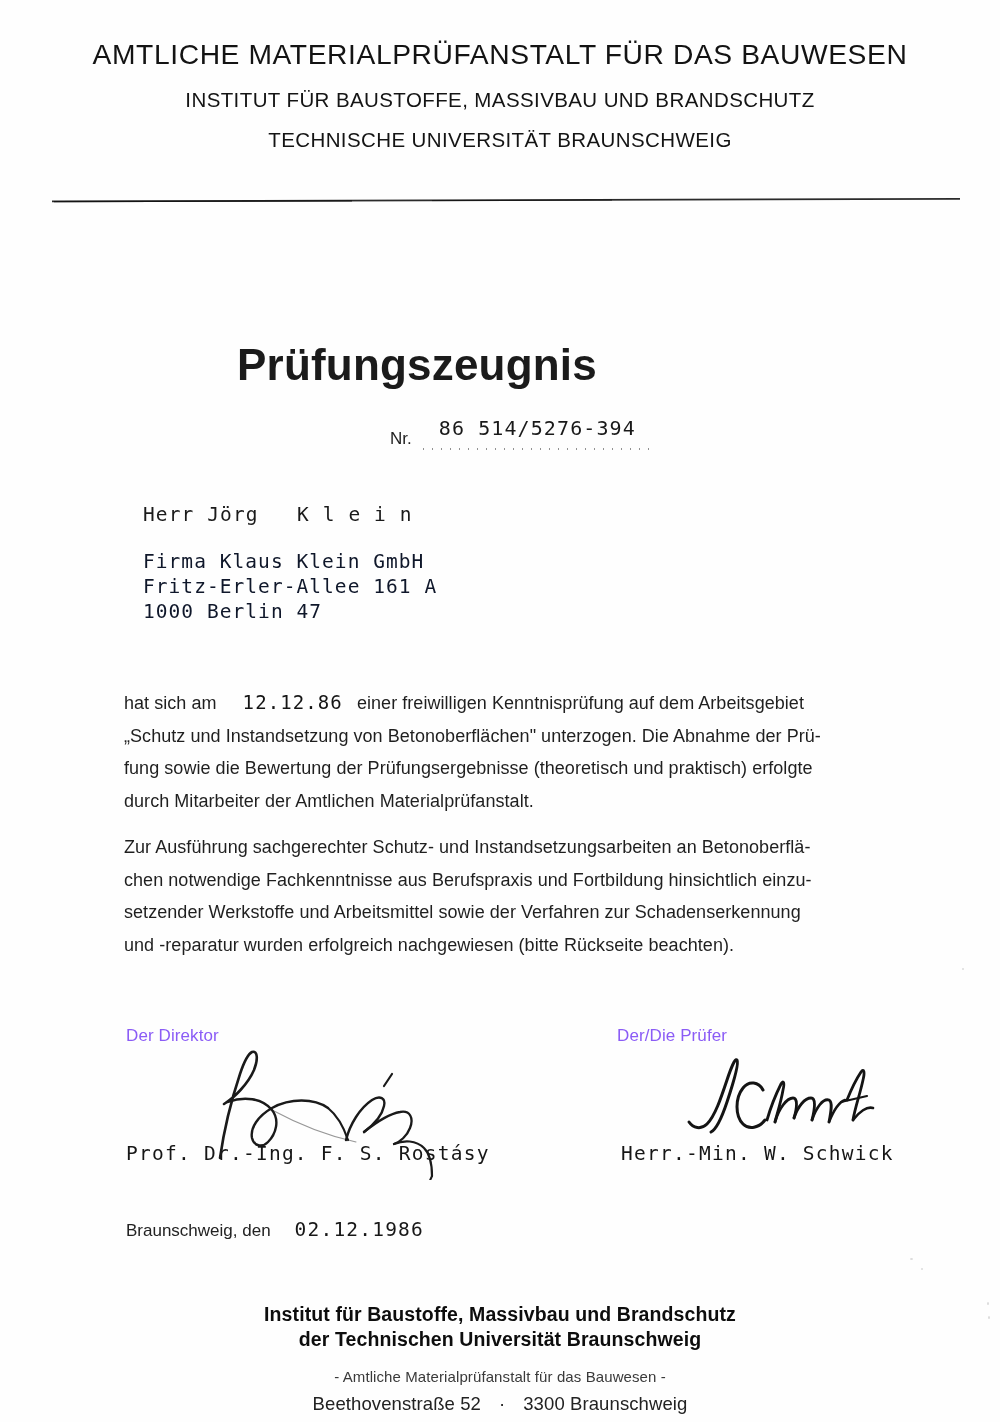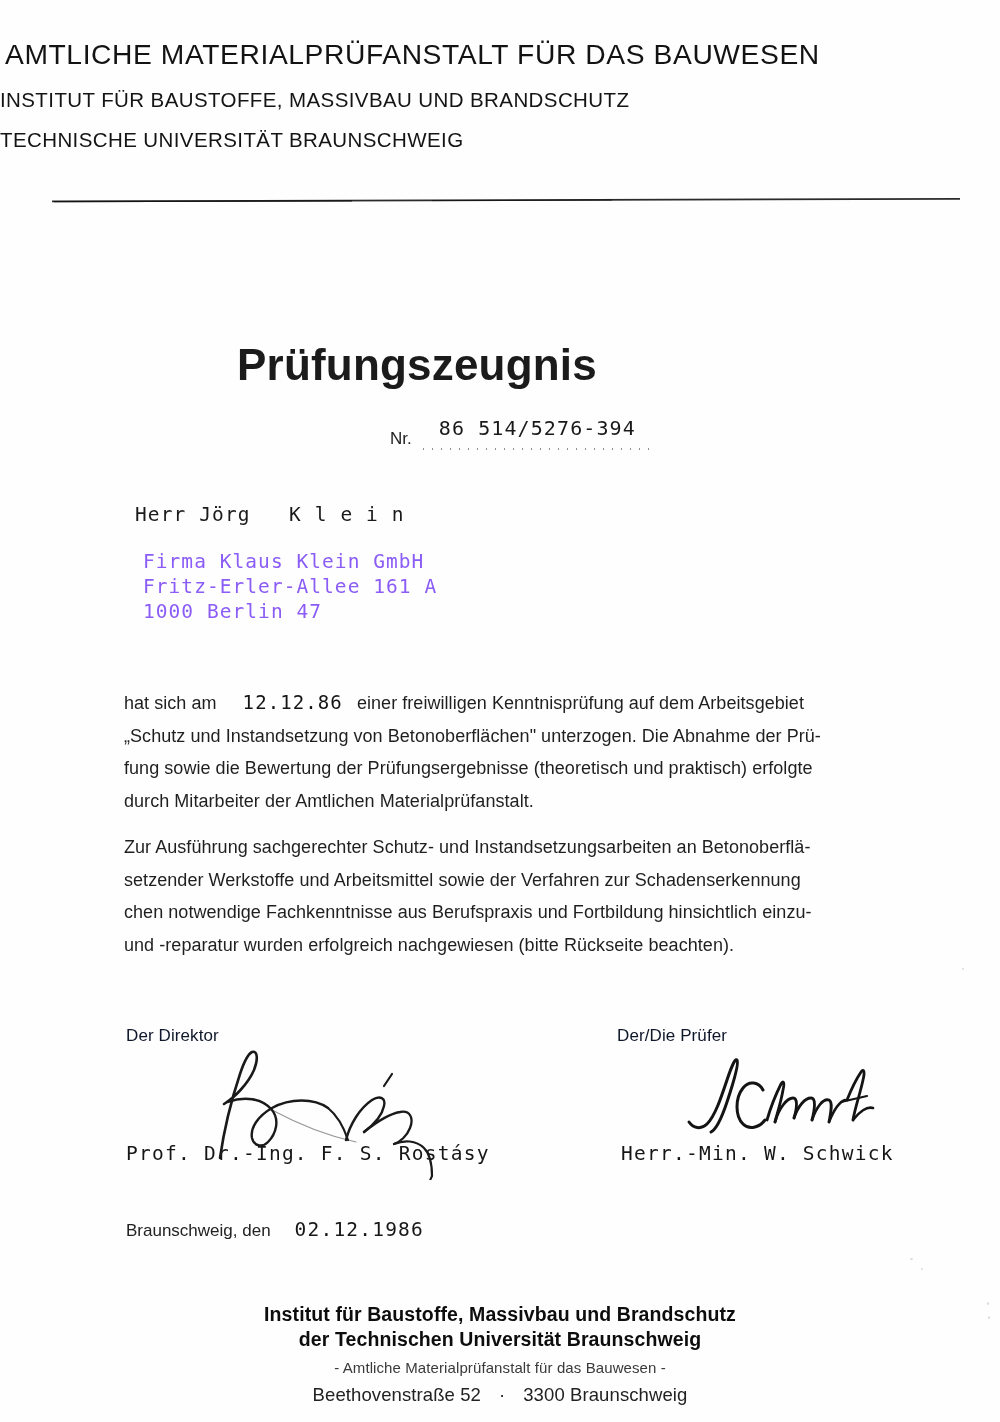--- a/index.html
+++ b/index.html
@@ -23,20 +23,21 @@
     inset: 0;
     background: #fefefe;
   }
 
   
   .letterhead {
     position: absolute;
     top: 38px;
     left: 0;
     width: 1000px;
+    text-align: center;
   }
   .lh-line1 {
     font-size: 28.5px;
     letter-spacing: 0.6px;
     font-weight: 400;
     color: #131313;
     white-space: nowrap;
     transform: scaleX(0.99);
   }
   .lh-line2 {
@@ -114,36 +115,36 @@
     font-size: 20px;
     letter-spacing: 1.1px;
     color: #191919;
     white-space: nowrap;
   }
 
   
   .addressee {
     position: absolute;
     top: 503px;
-    left: 135px;
+    left: 143px;
     font-family: "DejaVu Sans Mono", "Liberation Mono", monospace;
     font-size: 19.5px;
     letter-spacing: 1.1px;
     color: #1a1a1a;
     white-space: pre;
   }
   .address-block {
     position: absolute;
     top: 549px;
     left: 143px;
     font-family: "DejaVu Sans Mono", "Liberation Mono", monospace;
     font-size: 19.5px;
     line-height: 25px;
     letter-spacing: 1.05px;
-    color: #8b5cf6;
+    color: #0f172a;
     white-space: pre;
   }
 
   
   .body-block {
     position: absolute;
     left: 124px;
     width: 752px;
   }
   .para1 { top: 686px; }
@@ -164,21 +165,21 @@
   }
   .sp-wide { display: inline-block; width: 26px; }
   .sp-mid  { display: inline-block; width: 14px; }
 
   
   .sig-col { position: absolute; }
   .sig-left  { left: 126px; top: 1026px; }
   .sig-right { left: 617px; top: 1026px; }
   .sig-role {
     font-size: 17px;
-    color: #0f172a;
+    color: #8b5cf6;
     letter-spacing: 0.1px;
     white-space: nowrap;
   }
   .sig-ink {
     position: relative;
     height: 96px;
     width: 330px;
     overflow: visible;
   }
   .sig-ink svg { position: absolute; display: block; }
@@ -220,21 +221,21 @@
   }
   .ft-bold1, .ft-bold2 {
     font-weight: bold;
     font-size: 19.5px;
     letter-spacing: 0.1px;
     line-height: 25px;
     filter: contrast(1.15);
   }
   .ft-sub {
     font-size: 15px;
-    margin-top: 7px;
+    margin-top: 16px;
     color: #3a3a3a;
     letter-spacing: 0.1px;
   }
   .ft-addr {
     font-size: 18.5px;
     margin-top: 8px;
     color: #222;
     letter-spacing: 0.1px;
   }
   .ft-dot { display: inline-block; padding: 0 18px; }
@@ -283,22 +284,22 @@
 
   <div class="body-block para1">
     <div class="body-line"><span>hat sich am</span><span class="sp-wide"></span><span class="typed-inline">12.12.86</span><span class="sp-mid"></span><span>einer freiwilligen Kenntnisprüfung auf dem Arbeitsgebiet</span></div>
     <div class="body-line">„Schutz und Instandsetzung von Betonoberflächen" unterzogen. Die Abnahme der Prü-</div>
     <div class="body-line">fung sowie die Bewertung der Prüfungsergebnisse (theoretisch und praktisch) erfolgte</div>
     <div class="body-line">durch Mitarbeiter der Amtlichen Materialprüfanstalt.</div>
   </div>
 
   <div class="body-block para2">
     <div class="body-line">Zur Ausführung sachgerechter Schutz- und Instandsetzungsarbeiten an Betonoberflä-</div>
+    <div class="body-line">chen notwendige Fachkenntnisse aus Berufspraxis und Fortbildung hinsichtlich einzu-</div>
     <div class="body-line">setzender Werkstoffe und Arbeitsmittel sowie der Verfahren zur Schadenserkennung</div>
-    <div class="body-line">chen notwendige Fachkenntnisse aus Berufspraxis und Fortbildung hinsichtlich einzu-</div>
     <div class="body-line">und -reparatur wurden erfolgreich nachgewiesen (bitte Rückseite beachten).</div>
   </div>
 
   <div class="sig-col sig-left">
     <div class="sig-role">Der Direktor</div>
     <div class="sig-ink">
       <svg width="330" height="140" viewBox="0 0 330 140" xmlns="http://www.w3.org/2000/svg" style="left:62px; top:-6px;">
         <g fill="none" stroke="#1a1a1a" stroke-linecap="round" stroke-linejoin="round">
           <path d="M32 118 C36 90, 44 58, 52 34 C56 22, 60 14, 64 12 C70 10, 70 20, 66 30 C60 44, 46 58, 36 64" stroke-width="2.6"></path>
           <path d="M40 62 C56 56, 74 58, 84 70 C92 80, 88 94, 80 102 C74 108, 66 106, 64 98 C62 88, 70 76, 84 68 C102 58, 126 58, 140 68" stroke-width="2.4"></path>

